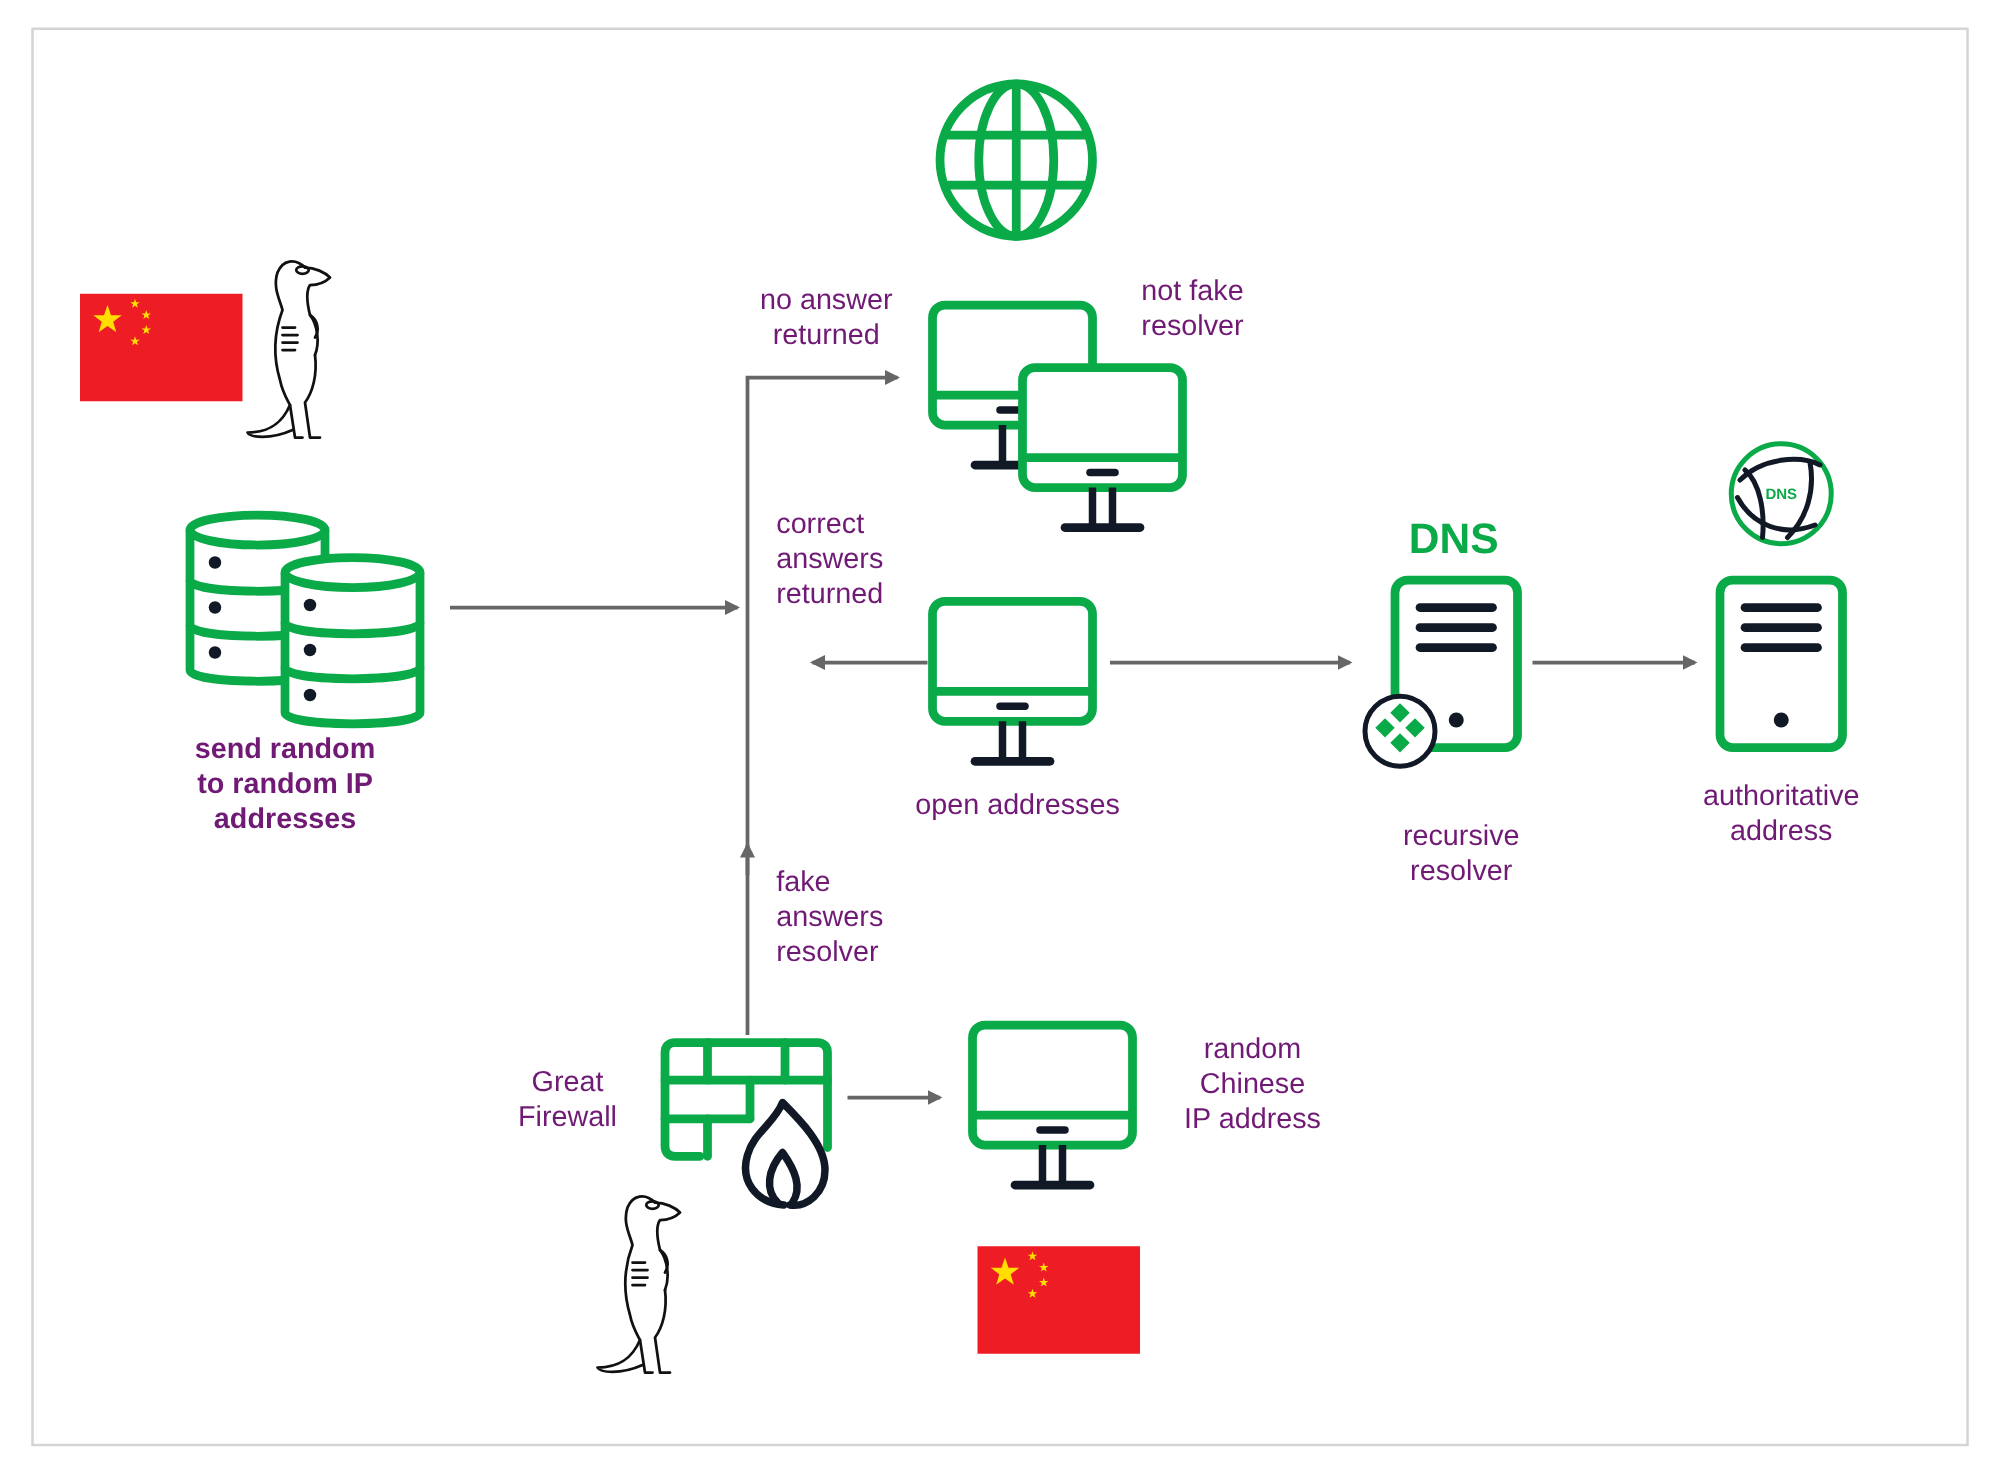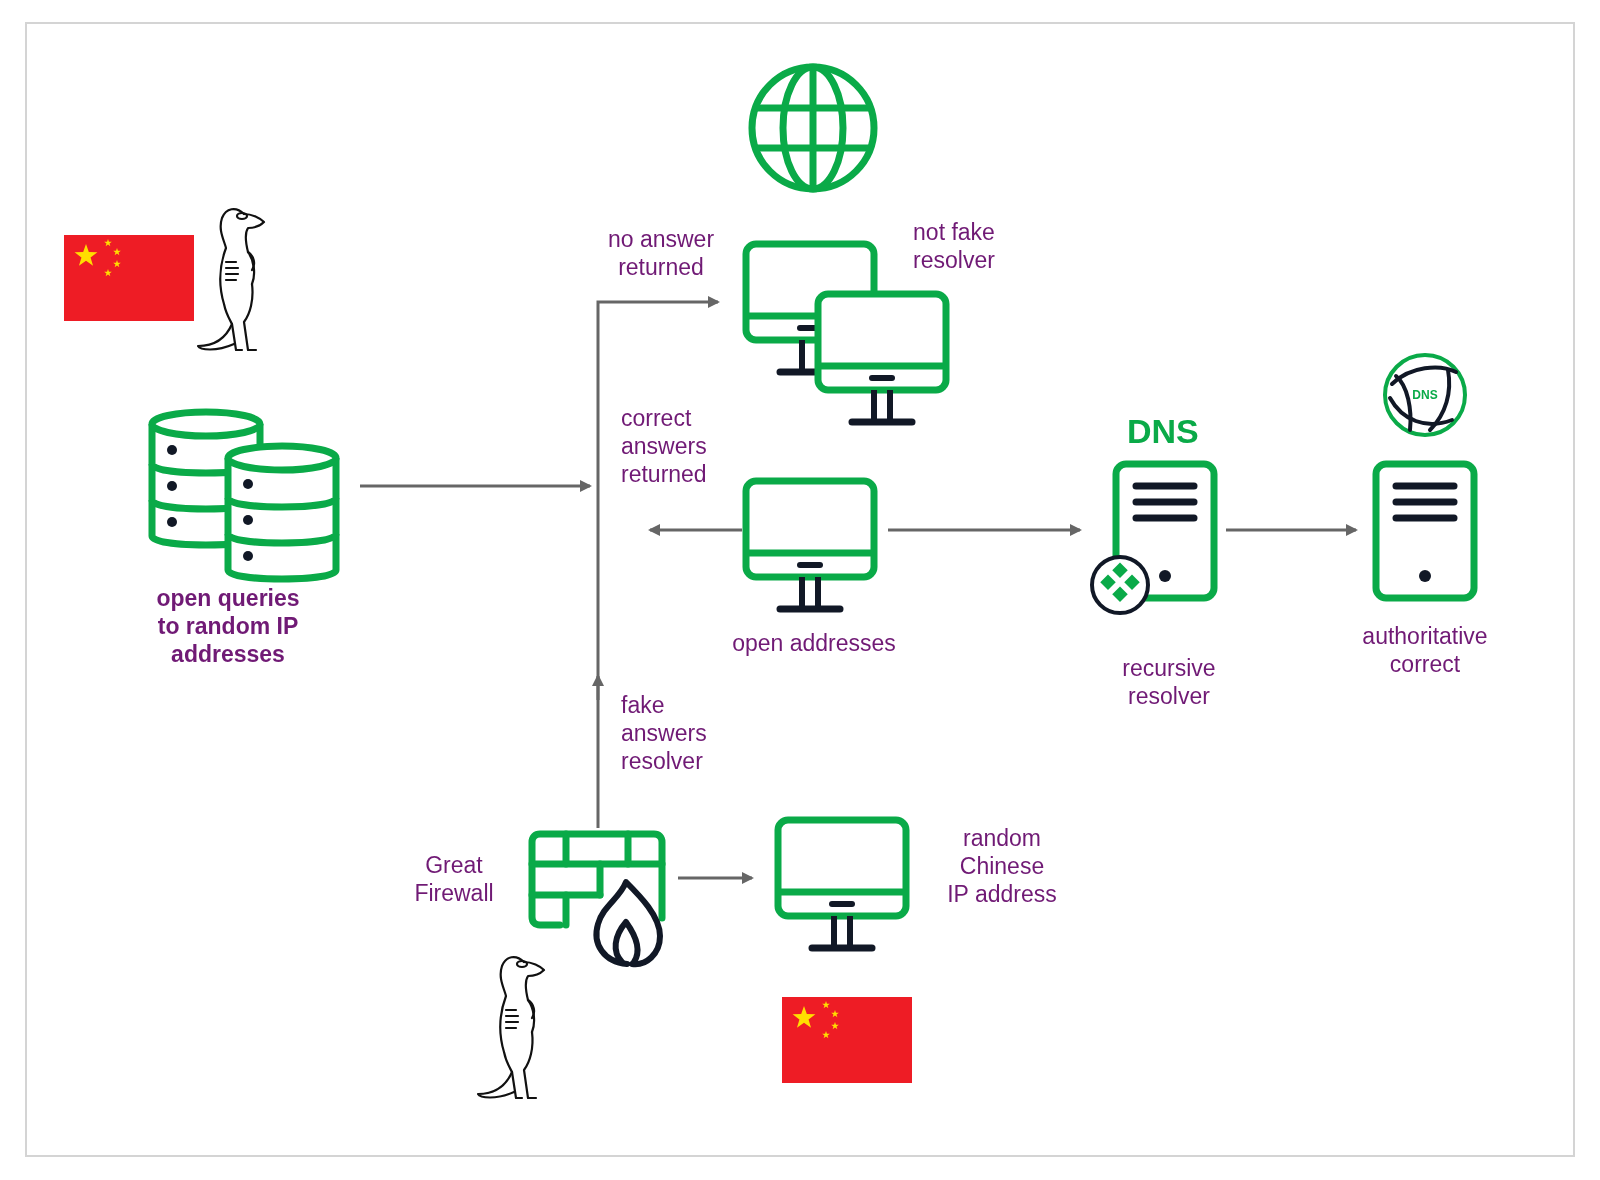--- a/index.html
+++ b/index.html
@@ -139,36 +139,36 @@
       <line x1="600" y1="864" x2="600" y2="895"></line>
       <line x1="566" y1="895" x2="566" y2="925"></line>
     </g>
     <g fill="#fff" stroke="#111826" stroke-width="6" stroke-linejoin="round" stroke-linecap="round">
       <path d="M627,964 C604,962 592,944 598,924 C603,906 620,898 626,882 C640,896 660,916 660,936 C660,954 646,966 632,964"></path>
       <path d="M622,962 C612,952 614,936 626,922 C636,936 642,950 634,962" fill="none"></path>
     </g>
   </g>
 </svg>
 
-<div class="lbl bold" style="left:128px; top:584px; width:200px;">open queries
+<div class="lbl bold" style="left:128px; top:584px; width:200px;">send random
 to random IP
 addresses</div>
 <div class="lbl" style="left:590px; top:225px; width:142px;">no answer
 returned</div>
 <div class="lbl" style="left:884px; top:218px; width:140px;">not fake
 resolver</div>
 <div class="lbl left" style="left:621px; top:404px; width:140px;">correct
 answers
 returned</div>
 <div class="lbl" style="left:724px; top:629px; width:180px;">open addresses</div>
 <div class="dns-title" style="left:1127px; top:412px;">DNS</div>
 <div class="lbl" style="left:1094px; top:654px; width:150px;">recursive
 resolver</div>
 <div class="lbl" style="left:1340px; top:622px; width:170px;">authoritative
-correct</div>
+address</div>
 <div class="lbl left" style="left:621px; top:691px; width:140px;">fake
 answers
 resolver</div>
 <div class="lbl" style="left:398px; top:851px; width:112px;">Great
 Firewall</div>
 <div class="lbl" style="left:932px; top:824px; width:140px;">random
 Chinese
 IP address</div>
 
 </body></html>

